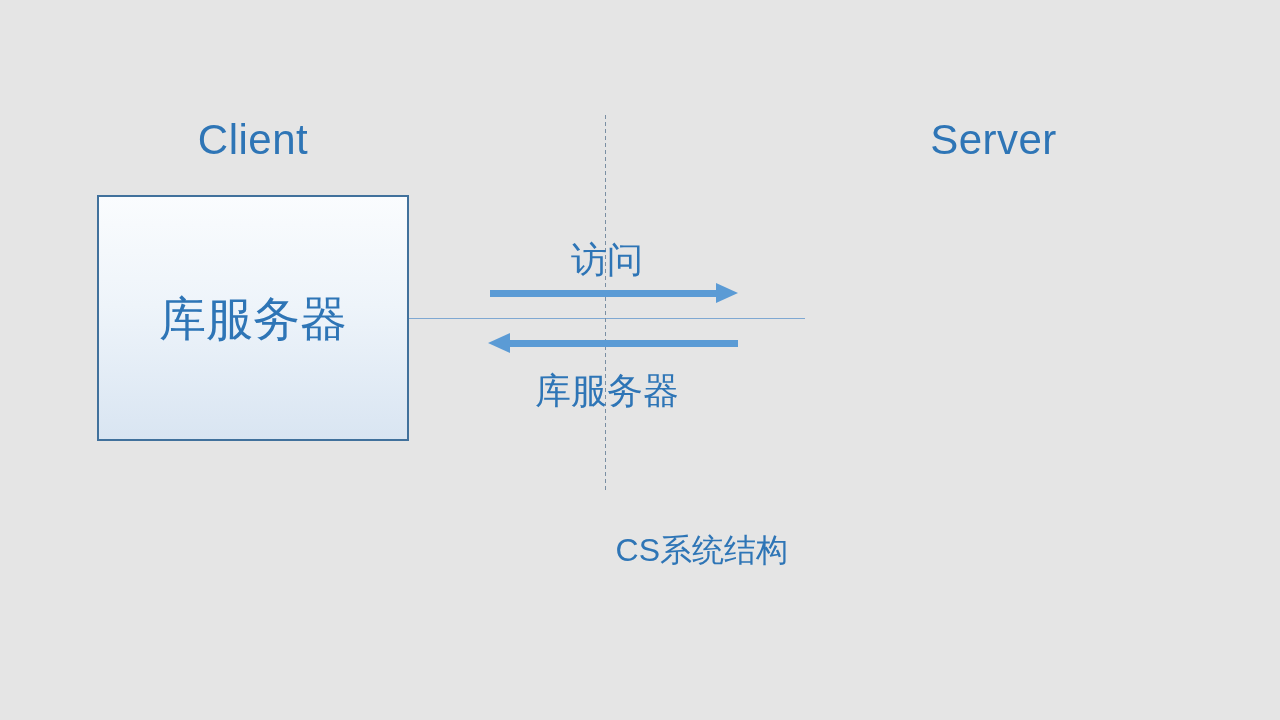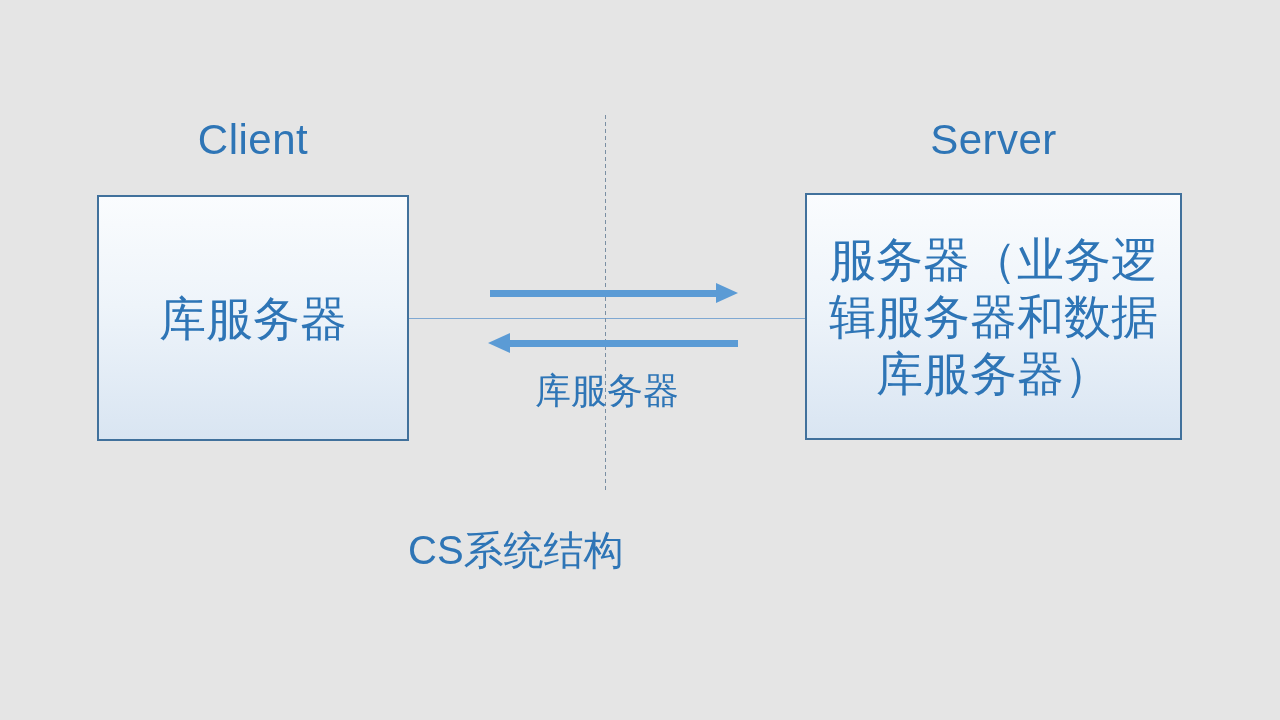--- a/index.html
+++ b/index.html
@@ -108,52 +108,48 @@
     text-align: center;
     font-size: 36px;
     line-height: 40px;
     color: var(--text-blue);
   }
   .request-label  { left: 487px; top: 240px; }
   .response-label { left: 487px; top: 371px; }
 
   .slide-title {
     position: absolute;
-    left: 408px;
+    left: 388px;
     top: 524px;
     width: 400px;
-    text-align: left;
-    font-size: 40px;
+    text-align: right;
+    font-size: 32px;
     line-height: 52px;
     color: var(--text-blue);
   }
 </style>
 </head>
 <body>
 
 <div class="slide">
 
   <div class="heading client-heading">Client</div>
 
   <div class="heading server-heading">Server</div>
 
   <div class="box client-box">
     <span class="box-label">库服务器</span>
   </div>
 
-  <div class="box server-box">
-    <span class="box-label">服务器（业务逻
-辑服务器和数据
-库服务器）</span>
-  </div>
 
   <div class="connector-line"></div>
 
   <div class="dashed-divider"></div>
 
+  <div class="arrow-label request-label">访问</div>
 
   <div class="arrow arrow-right">
     <div class="shaft"></div>
     <div class="head-right"></div>
   </div>
 
   <div class="arrow arrow-left">
     <div class="head-left"></div>
     <div class="shaft"></div>
   </div>

